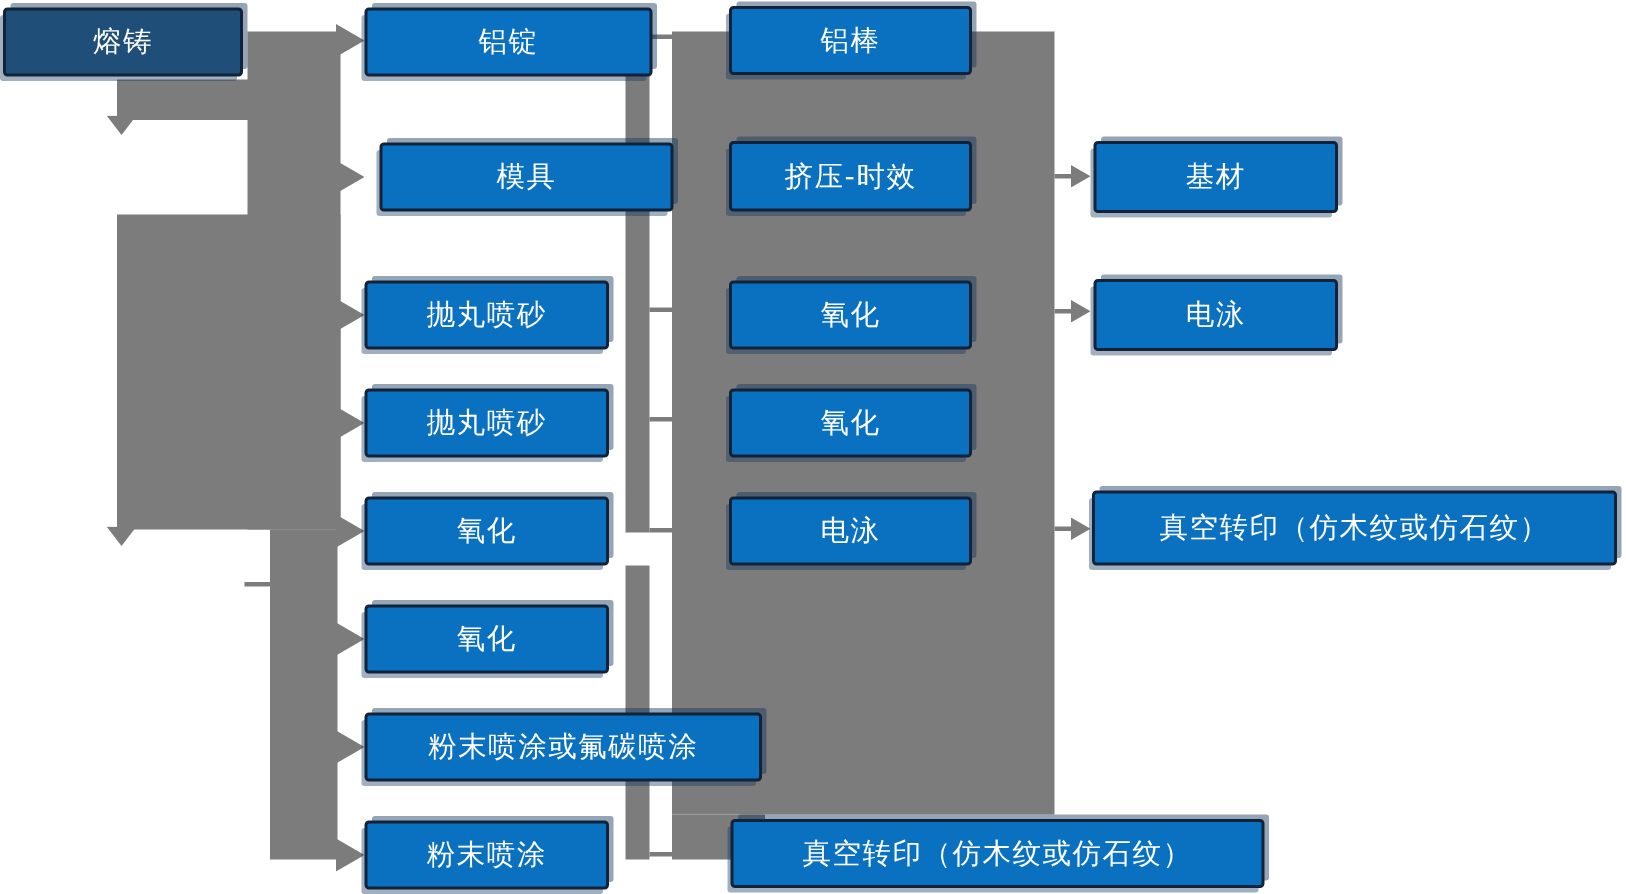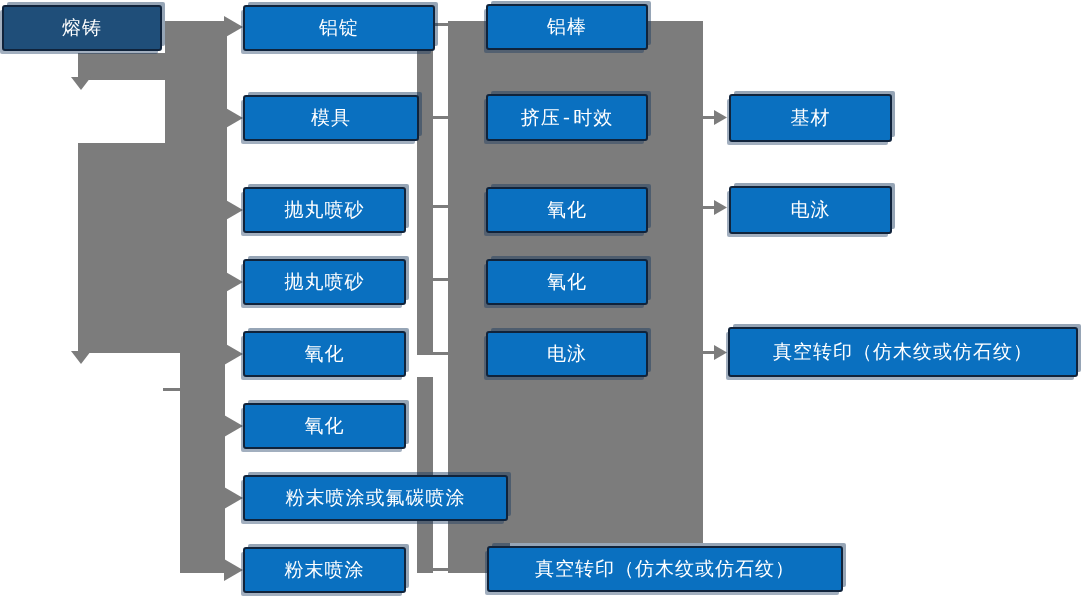--- a/index.html
+++ b/index.html
@@ -15,21 +15,20 @@
     background:var(--bg);
     font-family:"DejaVu Sans","Liberation Sans",sans-serif;
   }
   .box{
     position:absolute;box-sizing:border-box;
     border:2px solid var(--border);
     color:#fff;font-size:19px;letter-spacing:1px;
     display:flex;align-items:center;justify-content:center;
     border-radius:3px;white-space:nowrap;
     box-shadow:4px -4px 0 -1px rgba(23,55,94,.45), -3px 4px 0 -1px rgba(23,55,94,.40);
-    font-family:Liberation Mono, monospace;
   }
   .dark{background:var(--navy);}
   .blue{background:var(--blue);}
   .gray{position:absolute;background:var(--gray);}
   .tri{position:absolute;background:var(--gray);}
   .tri.right{clip-path:polygon(0 0,100% 50%,0 100%);width:19px;height:22px;}
   .tri.right-sm{clip-path:polygon(0 0,100% 50%,0 100%);width:13px;height:15px;}
   .tri.down{clip-path:polygon(0 0,100% 0,50% 100%);width:20px;height:13px;}
 </style>
 </head>
@@ -72,21 +71,21 @@
   <div class="gray" style="left:703px;top:116px;width:14px;height:3px"></div>
   <div class="tri right-sm" style="left:714px;top:110px"></div>
   <div class="gray" style="left:703px;top:206px;width:14px;height:3px"></div>
   <div class="tri right-sm" style="left:714px;top:200px"></div>
   <div class="gray" style="left:703px;top:351px;width:14px;height:3px"></div>
   <div class="tri right-sm" style="left:714px;top:345px"></div>
 
   <div class="box dark" style="left:2px;top:5px;width:160px;height:46px">熔铸</div>
 
   <div class="box blue" style="left:243px;top:5px;width:192px;height:46px">铝锭</div>
-  <div class="box blue" style="left:243px;top:95px;width:176px;height:46px">模具</div>
+  <div class="box blue" style="left:253px;top:95px;width:196px;height:46px">模具</div>
   <div class="box blue" style="left:243px;top:187px;width:163px;height:46px">抛丸喷砂</div>
   <div class="box blue" style="left:243px;top:259px;width:163px;height:46px">抛丸喷砂</div>
   <div class="box blue" style="left:243px;top:331px;width:163px;height:46px">氧化</div>
   <div class="box blue" style="left:243px;top:403px;width:163px;height:46px">氧化</div>
   <div class="box blue" style="left:243px;top:475px;width:265px;height:46px">粉末喷涂或氟碳喷涂</div>
   <div class="box blue" style="left:243px;top:547px;width:163px;height:46px">粉末喷涂</div>
 
   <div class="box blue" style="left:486px;top:4px;width:162px;height:46px">铝棒</div>
   <div class="box blue" style="left:486px;top:94px;width:162px;height:47px">挤压-时效</div>
   <div class="box blue" style="left:486px;top:187px;width:162px;height:46px">氧化</div>

